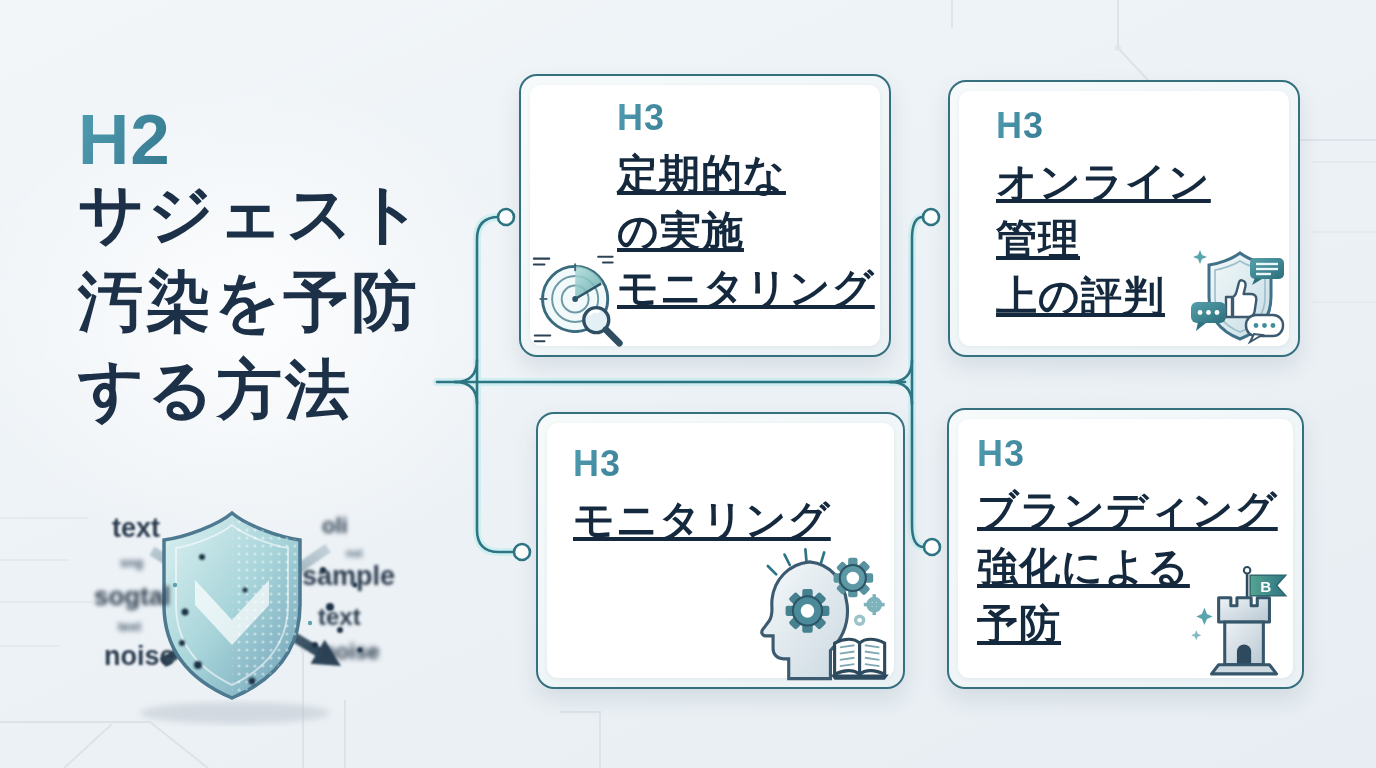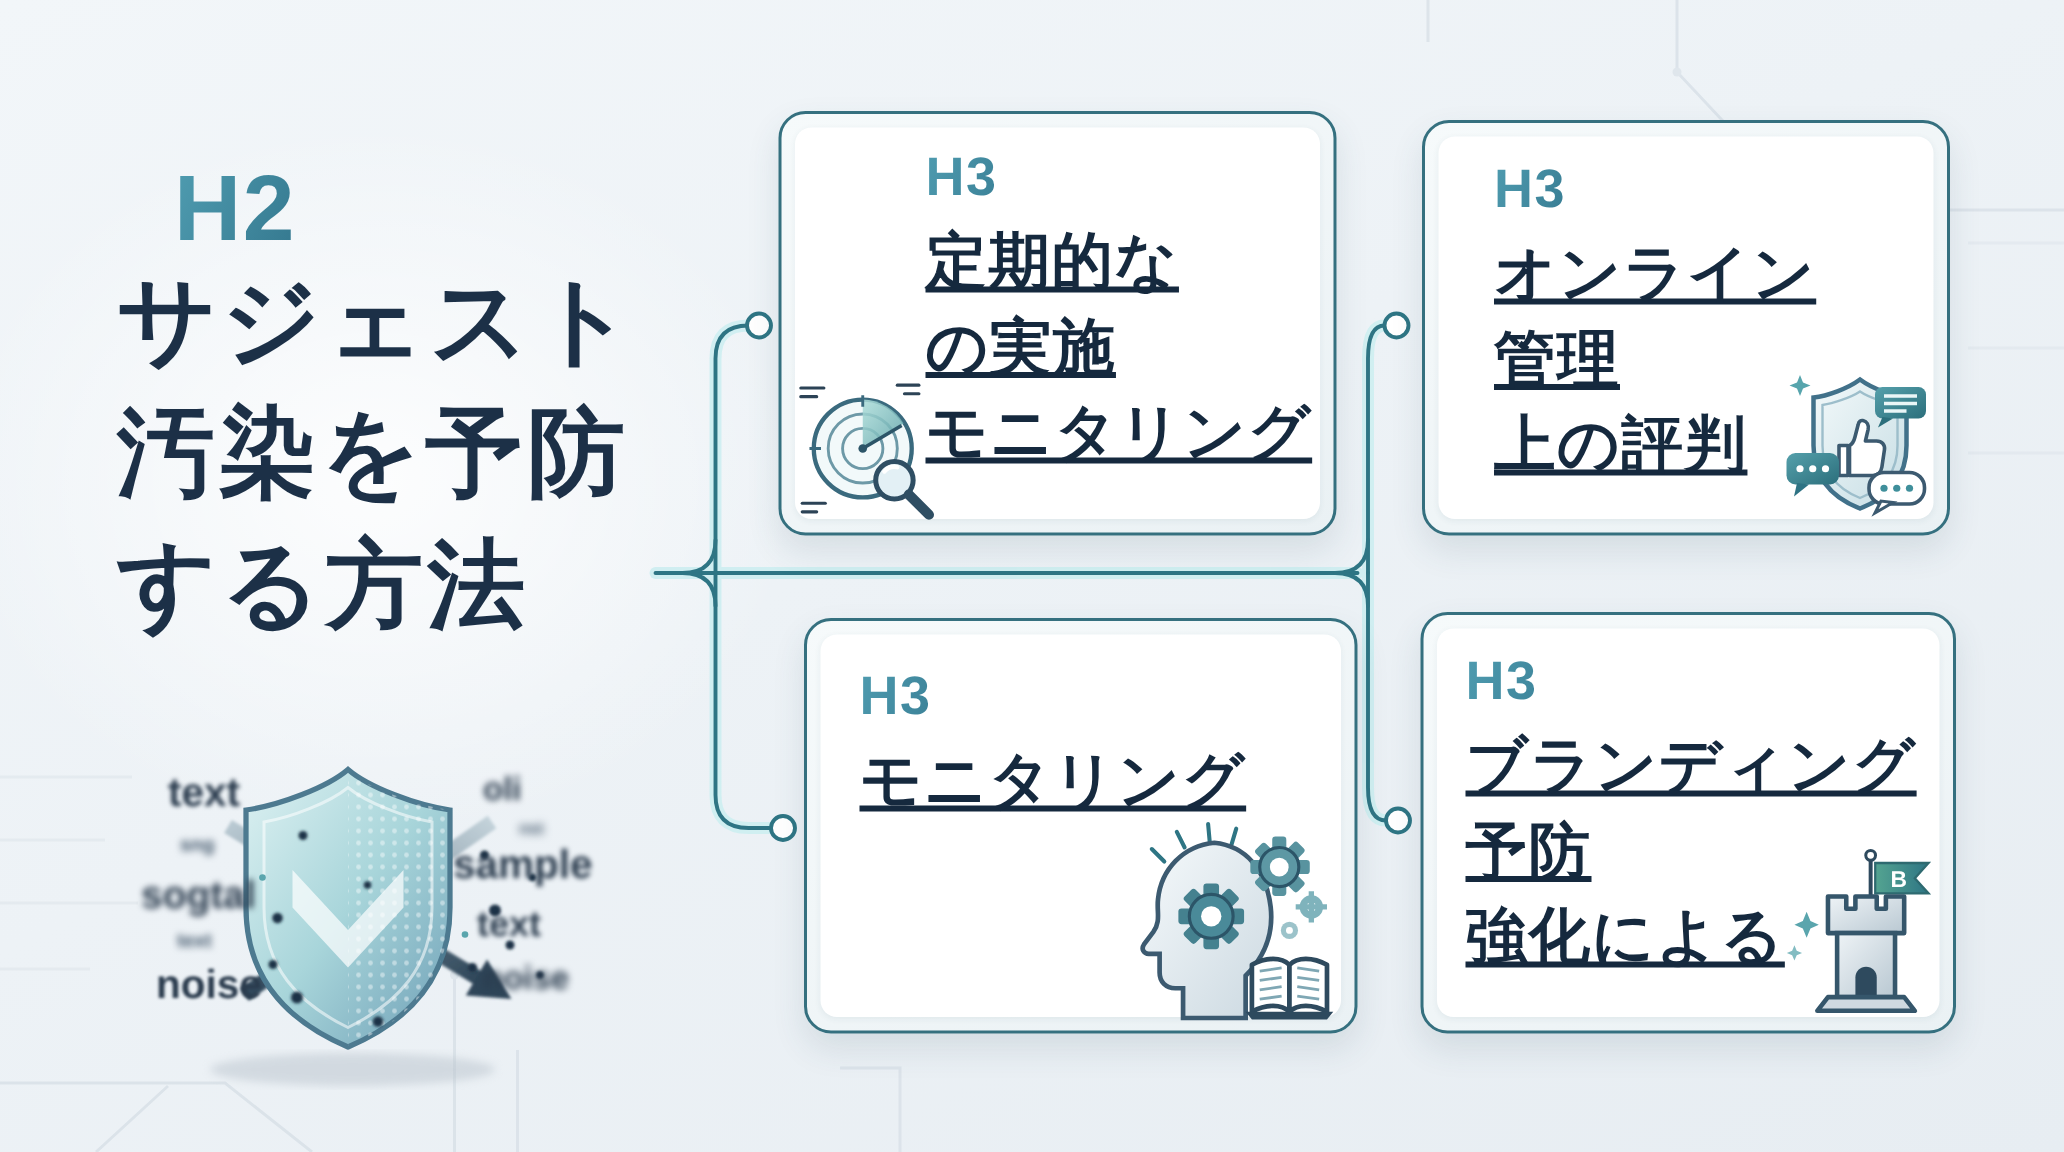--- a/index.html
+++ b/index.html
@@ -21,21 +21,21 @@
   .kicker {
     font-weight:bold; color:#276379; letter-spacing:1px;
   }
   @supports ((-webkit-background-clip:text) or (background-clip:text)) {
     .kicker {
       background:linear-gradient(115deg,#4f9cb0 0%,#2a6a82 45%,#16405a 100%);
       -webkit-background-clip:text; background-clip:text;
       -webkit-text-fill-color:transparent; color:transparent;
     }
   }
-  .heading .kicker { font-size:62px; line-height:60px;margin-left:38px; }
+  .heading .kicker { font-size:71px; line-height:60px; }
   .heading-lines { font-size:65px; line-height:88px;
     font-weight:bold; color:#1c3047; letter-spacing:3px; }
 
   
   .card {
     position:absolute; border:2px solid #35707f; border-radius:18px;
     background:linear-gradient(150deg,#f6fafb 0%,#eaf1f4 100%);
     box-shadow:0 10px 22px rgba(47,79,99,.12);
     padding-left:48px;
   }
@@ -296,22 +296,22 @@
       <path d="M80 124 H136 L132 129 H84 Z" fill="#2e4a5e"></path>
     </g>
   </svg>
 </div>
 
 <div class="card" id="card-4">
   <div class="card-inner"></div>
   <div class="card-text">
     <span class="kicker">H3</span>
     <div class="card-line">ブランディング</div>
+    <div class="card-line">強化による</div>
     <div class="card-line">予防</div>
-    <div class="card-line">強化による</div>
   </div>
   <svg class="card-icon" viewBox="0 0 100 124">
     <defs>
       <linearGradient id="cg1" x1="0" y1="0" x2="1" y2="0">
         <stop offset="0" stop-color="#54a491"></stop>
           <stop offset="1" stop-color="#2e7584"></stop>
       </linearGradient>
       <linearGradient id="cg2" x1="0" y1="0" x2="1" y2="1">
         <stop offset="0" stop-color="#eef3f6"></stop>
           <stop offset="1" stop-color="#b9c8d2"></stop>

